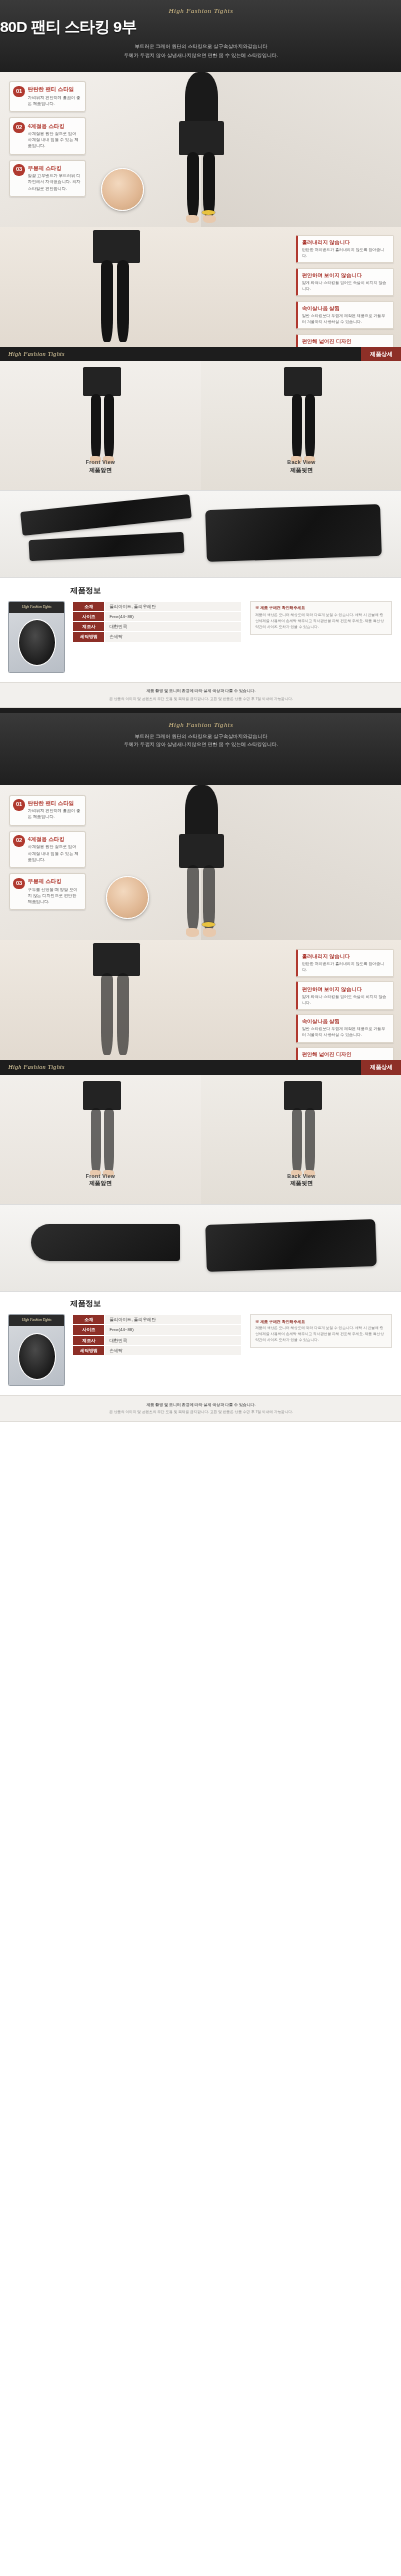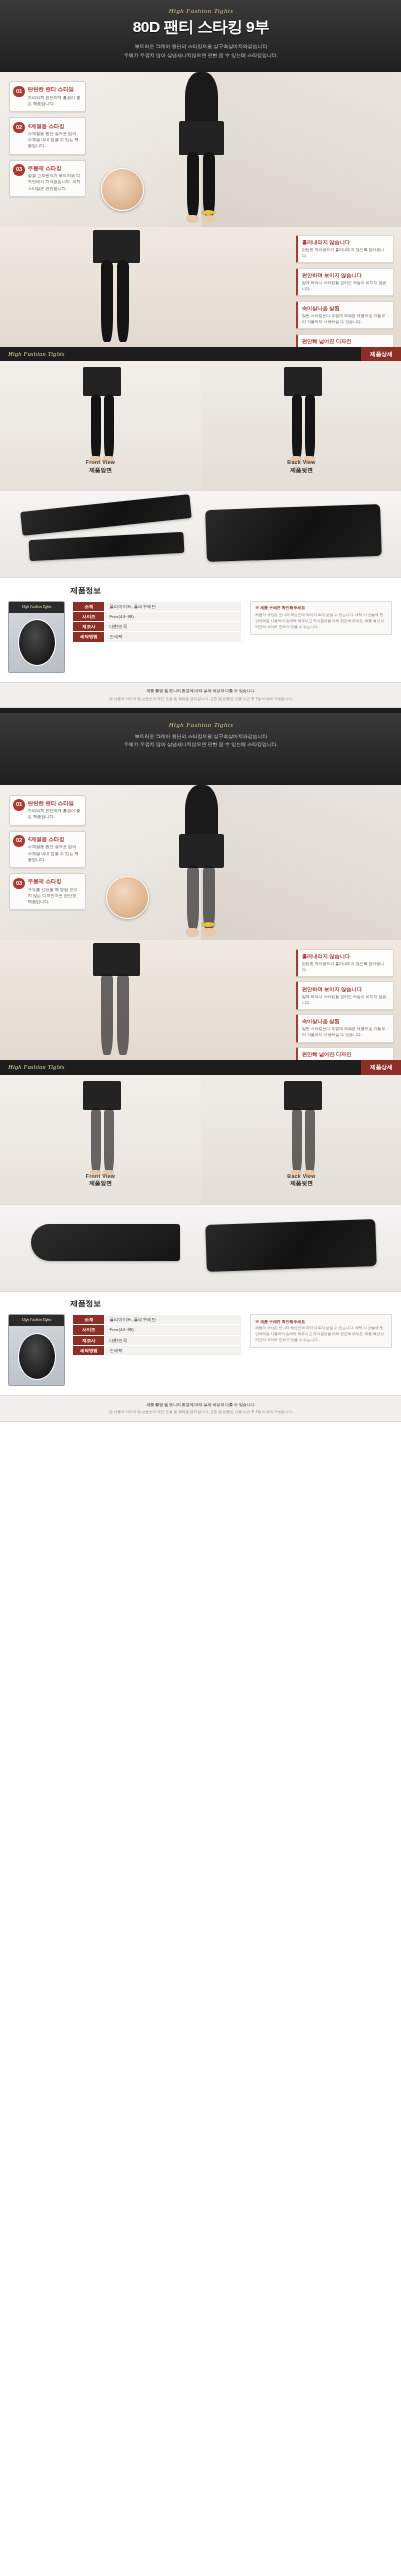--- a/index.html
+++ b/index.html
@@ -24,21 +24,21 @@
   .hero .script {
     text-align:center;
     font-family:"Liberation Serif", serif;
     font-style:italic;
     font-size:6.7px;
     letter-spacing:0.5px;
     color:#d9c28a;
     padding-top:7.2px;
   }
   .hero .title {
-    text-align:center;
+    text-align:left;
     font-size:15.5px;
     font-weight:bold;
     letter-spacing:-0.5px;
     margin-top:3.1px;
     color:#ffffff;
     text-shadow:0 0.5px 1px rgba(0,0,0,.6);
   }
   .hero .subline {
     text-align:center;
     font-size:4.9px;

